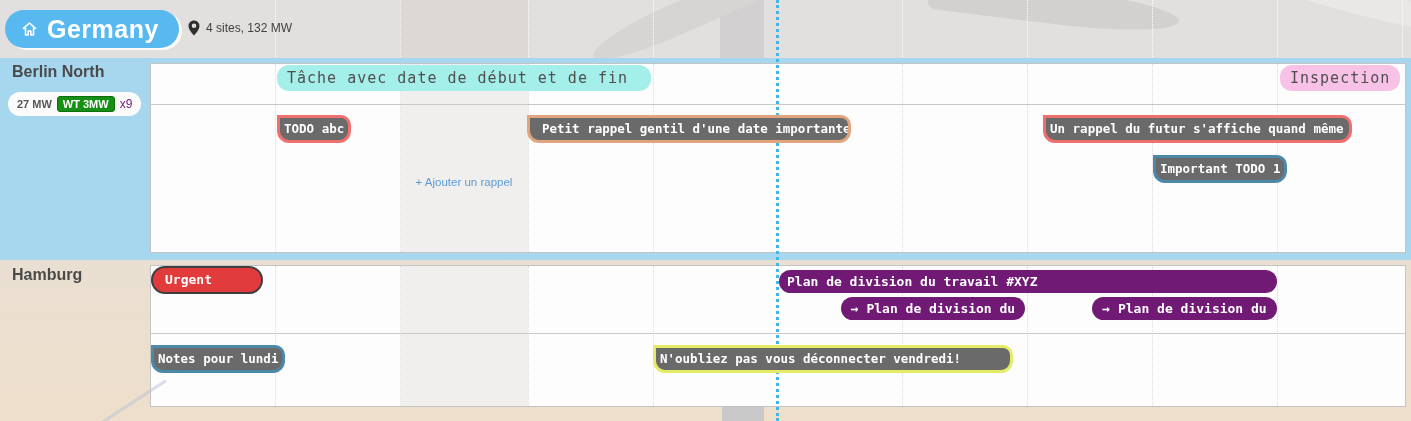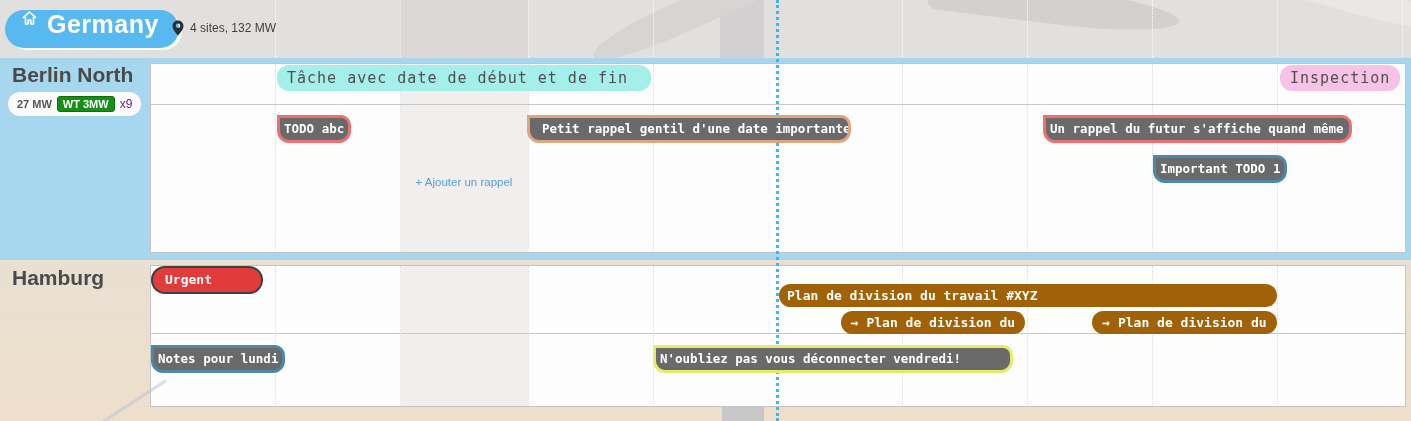--- a/index.html
+++ b/index.html
@@ -39,52 +39,52 @@
   .panel-hamburg{top:265px; height:142px;}
   .sep{position:absolute; left:151px; width:1254px; height:0;
        border-top:1px solid #c9c9c9; z-index:5;}
 
   
   .today{position:absolute; left:776px; top:0; width:0; height:421px;
          border-left:3px dotted #41b6e8; z-index:6;}
 
   
   .hdr-pill{position:absolute; left:5px; top:10px; height:38px; min-width:166px;
-      background:#58b8f0; border-radius:19px; display:flex; align-items:flex-start;
+      background:#58b8f0; border-radius:19px; display:flex; align-items:center;
       gap:9px; padding:0 20px 0 16px; box-sizing:border-box; z-index:8;
       box-shadow:3px 2px 0 rgba(255,255,255,.85); cursor:pointer;}
   .hdr-pill span{color:#fff; font-weight:bold; font-size:25px; letter-spacing:.5px;}
-  .hdr-loc{position:absolute; left:172px; top:20px; display:flex; align-items:center;
+  .hdr-loc{position:absolute; left:188px; top:20px; display:flex; align-items:center;
       gap:6px; z-index:8;}
   .hdr-loc span{font-size:12px; color:#3f3f3f;}
 
   
-  .site-label{position:absolute; left:12px; font-weight:bold; font-size:21px;
+  .site-label{position:absolute; left:12px; font-weight:bold; font-size:16px;
       color:#4a4a4a; z-index:7; cursor:pointer;}
   .chip{position:absolute; left:8px; top:92px; background:#fbfbfb; border-radius:12px;
       display:flex; align-items:center; gap:5px; padding:4px 9px; z-index:7;}
   .chip .mw{font-size:11px; font-weight:bold; color:#555;}
   .chip .wt{background:#159015; color:#fff; font-size:11px; font-weight:bold;
       padding:1px 5px; border-radius:3px; border:1px solid #0d6e0d;}
   .chip .cnt{font-size:12px; color:#701a75;}
 
   
   .task{position:absolute; color:#4f4f4f;
       font:15px "DejaVu Sans Mono","Liberation Mono",monospace; letter-spacing:1px;
       line-height:26px; height:26px; padding:0 10px; border-radius:12px;
       box-sizing:border-box; white-space:nowrap; overflow:hidden; z-index:7; cursor:pointer;}
   .rem{position:absolute; background:#6a6a6a; color:#fff;
       font:bold 12.5px "DejaVu Sans Mono","Liberation Mono",monospace;
       line-height:22px; height:28px; padding:0 4px; border:3px solid #f07070;
       border-radius:0 10px 12px 12px; box-sizing:border-box; white-space:nowrap;
       overflow:hidden; z-index:7; cursor:pointer;}
-  .plan{position:absolute; background:#a16207; color:#fff;
+  .plan{position:absolute; background:#701a75; color:#fff;
       font:bold 13px "DejaVu Sans Mono","Liberation Mono",monospace;
       line-height:23px; height:23px; padding:0 8px; border-radius:12px;
-      box-sizing:border-box; white-space:nowrap; overflow:hidden; z-index:7; cursor:pointer;margin-top:14px;}
+      box-sizing:border-box; white-space:nowrap; overflow:hidden; z-index:7; cursor:pointer;}
   .urgent{position:absolute; left:151px; top:266px; width:112px; height:28px;
       background:#e23b3b; border:2px solid #3f3f3f; border-radius:14px;
       color:#fff; font:bold 13px "DejaVu Sans Mono","Liberation Mono",monospace;
       line-height:24px; padding:0 12px; box-sizing:border-box; z-index:7; cursor:pointer;}
   .addrem{position:absolute; left:400px; top:176px; width:128px; text-align:center;
       font-size:11.5px; color:#5b9bd5; z-index:7; cursor:pointer;}
 </style>
 </head>
 <body>
 

